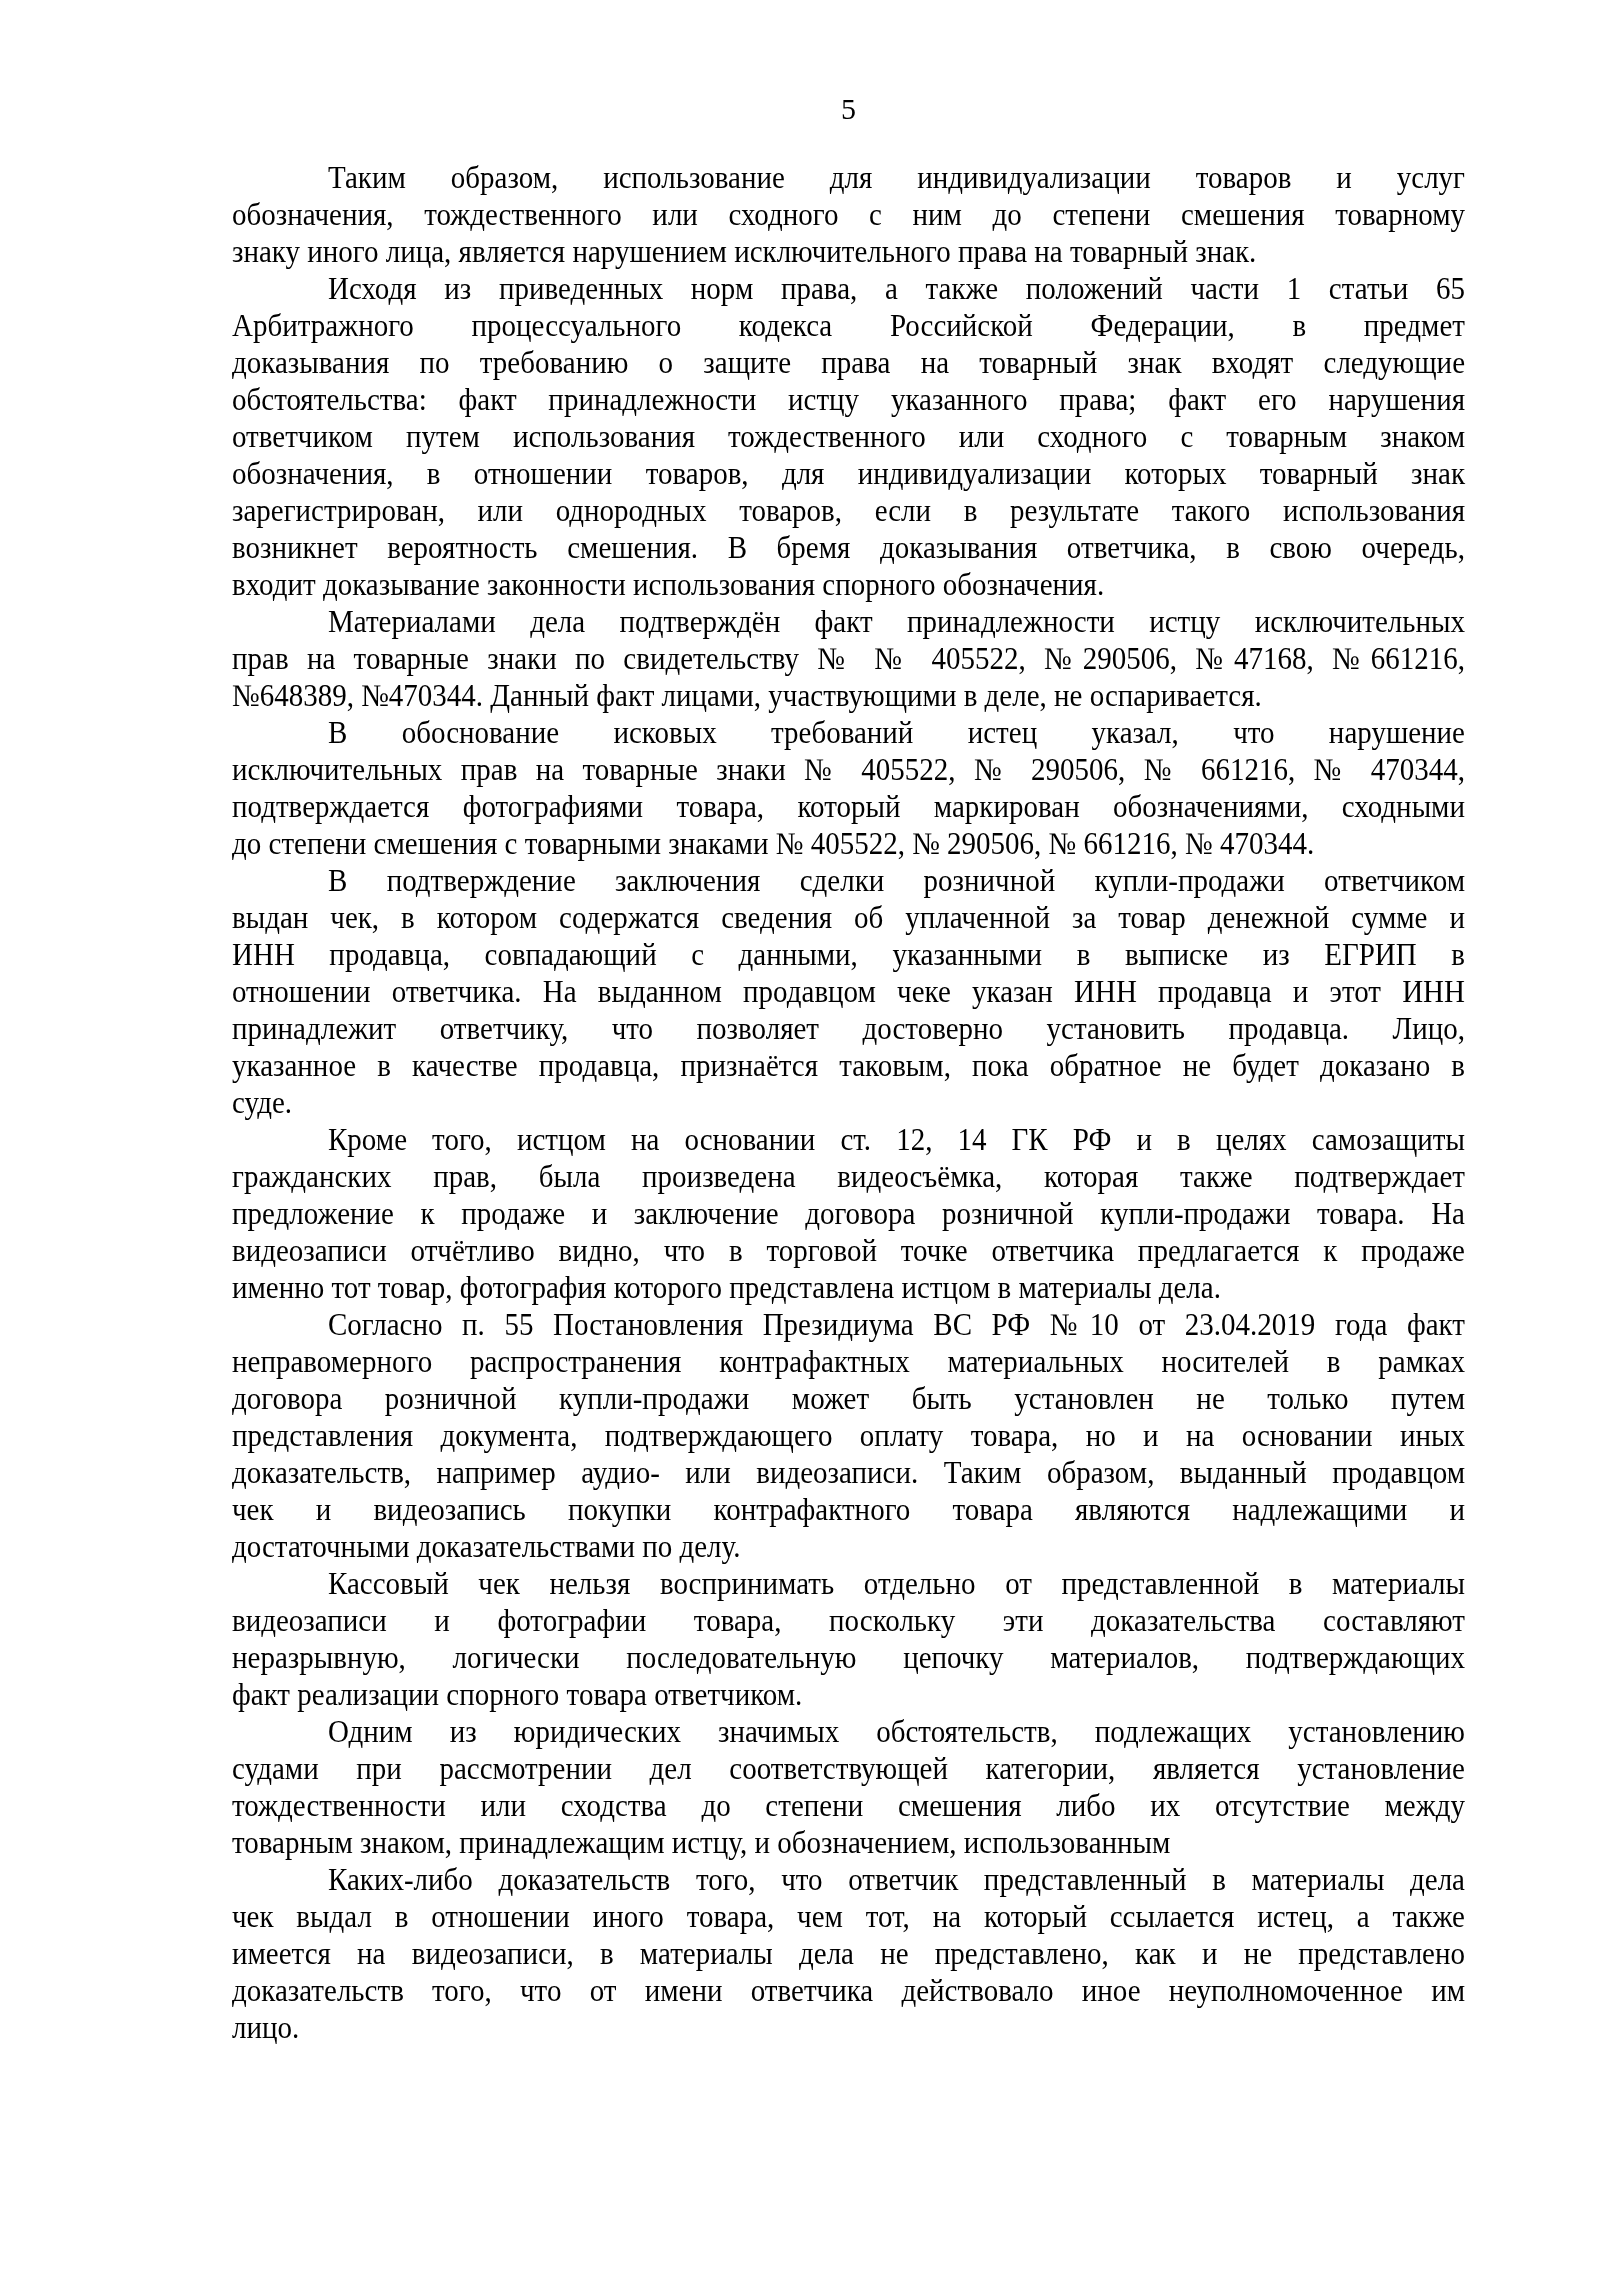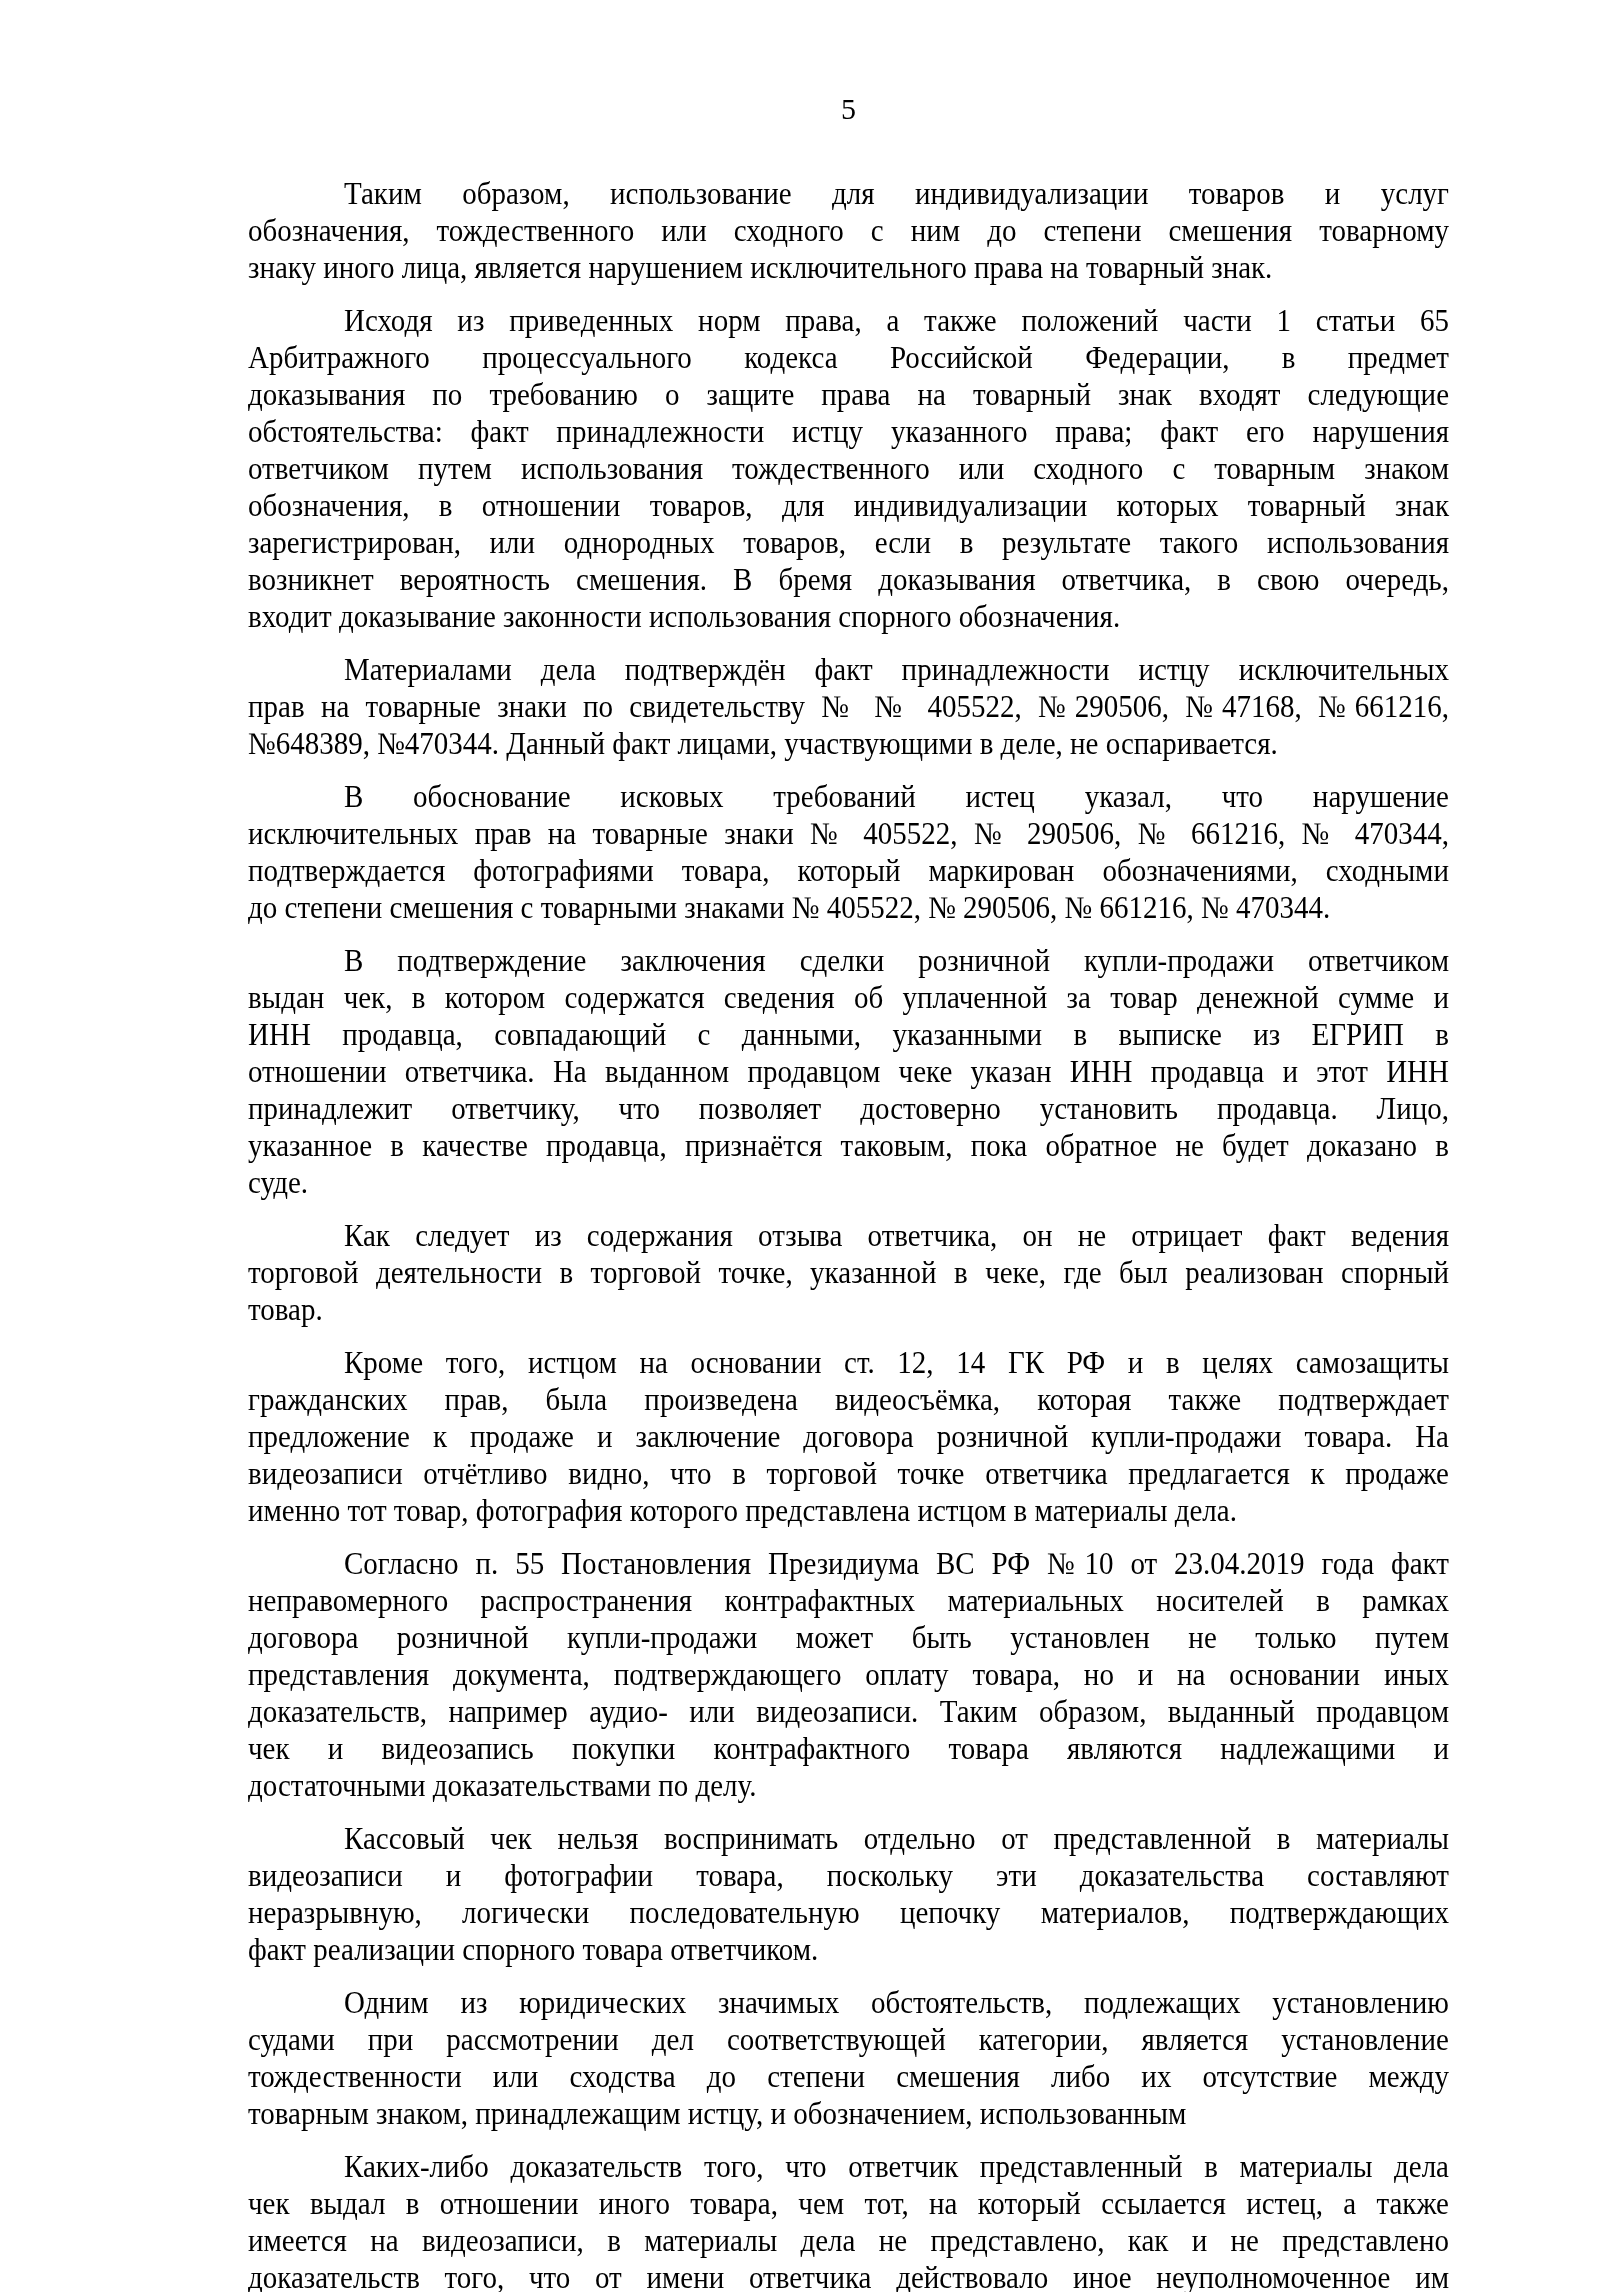--- a/index.html
+++ b/index.html
@@ -30,21 +30,21 @@
   }
   .doc-body {
     position: absolute;
     top: 159px;
     left: 232px;
     width: 1233px;
     font-size: 29px;
     line-height: 37px;
   }
   .doc-body p {
-    margin: 16px;
+    margin: 0;
     padding: 0;
   }
   .line {
     display: block;
     height: 37px;
     text-align: justify;
     text-align-last: justify;
     transform: scaleY(1.08);
     transform-origin: 50% 50%;
     white-space: normal;
@@ -92,25 +92,20 @@
       <p>
         <span class="line first">В подтверждение заключения сделки розничной купли-продажи ответчиком</span>
         <span class="line">выдан чек, в котором содержатся сведения об уплаченной за товар денежной сумме и</span>
         <span class="line">ИНН продавца, совпадающий с данными, указанными в выписке из ЕГРИП в</span>
         <span class="line">отношении ответчика. На выданном продавцом чеке указан ИНН продавца и этот ИНН</span>
         <span class="line">принадлежит ответчику, что позволяет достоверно установить продавца.  Лицо,</span>
         <span class="line">указанное в качестве продавца, признаётся таковым, пока обратное не будет доказано в</span>
         <span class="line last">суде.</span>
       </p>
       <p>
-        <span class="line first">Как следует из содержания отзыва ответчика, он не отрицает факт ведения</span>
-        <span class="line">торговой деятельности в торговой точке, указанной в чеке, где был реализован спорный</span>
-        <span class="line last">товар.</span>
-      </p>
-      <p>
         <span class="line first">Кроме того, истцом на основании ст. 12, 14 ГК РФ и в целях самозащиты</span>
         <span class="line">гражданских прав, была произведена видеосъёмка, которая также подтверждает</span>
         <span class="line">предложение к продаже и заключение договора розничной купли-продажи товара. На</span>
         <span class="line">видеозаписи отчётливо видно, что в торговой точке ответчика предлагается к продаже</span>
         <span class="line last">именно тот товар, фотография которого представлена истцом в материалы дела.</span>
       </p>
       <p>
         <span class="line first">Согласно п. 55 Постановления Президиума ВС РФ №10 от 23.04.2019 года факт</span>
         <span class="line">неправомерного распространения контрафактных материальных носителей в рамках</span>
         <span class="line">договора розничной купли-продажи может быть установлен не только путем</span>

